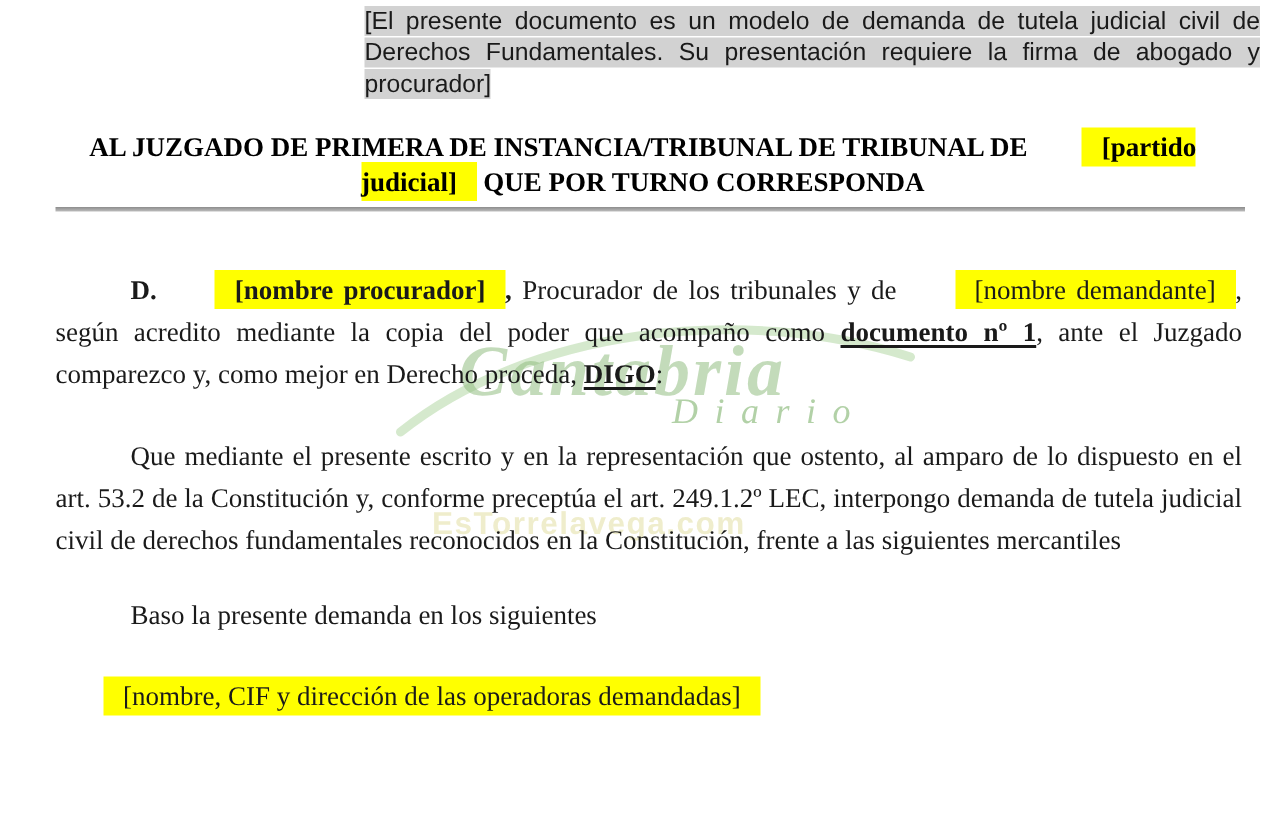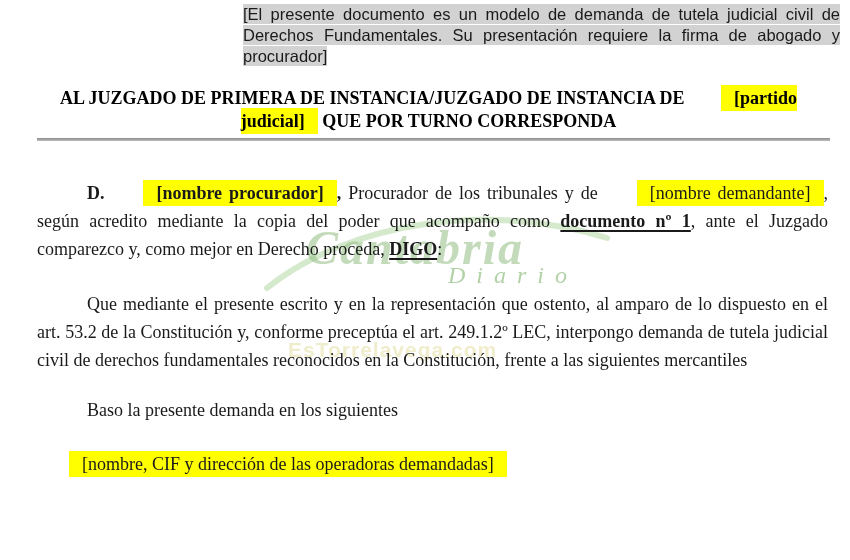--- a/index.html
+++ b/index.html
@@ -104,21 +104,21 @@
   </svg>
   <div class="wm-brand">Cantabria</div>
   <div class="wm-sub">Diario</div>
   <div class="wm-site">EsTorrelavega.com</div>
 </div>
 
 <div class="content">
 
   <p class="note"><span class="gray-hl">[El presente documento es un modelo de demanda de tutela judicial civil de Derechos Fundamentales. Su presentación requiere la firma de abogado y procurador]</span></p>
 
-  <h1 class="heading"><span>AL JUZGADO DE PRIMERA DE INSTANCIA/JUZGADO DE INSTANCIA DE </span><span class="yellow-hl">[partido judicial]</span><span> QUE POR TURNO CORRESPONDA</span></h1>
+  <h1 class="heading"><span>AL JUZGADO DE PRIMERA DE INSTANCIA/TRIBUNAL DE TRIBUNAL DE </span><span class="yellow-hl">[partido judicial]</span><span> QUE POR TURNO CORRESPONDA</span></h1>
 
   <div class="divider"></div>
 
   <p class="body-par indent par-procurador"><span class="b">D. </span><span class="b yellow-hl">[nombre procurador]</span><span class="b">,</span><span> Procurador de los tribunales y de </span><span class="yellow-hl">[nombre demandante]</span><span>, según acredito mediante la copia del poder que acompaño como </span><span class="bu">documento nº 1</span><span>, ante el Juzgado comparezco y, como mejor en Derecho proceda, </span><span class="bu">DIGO</span><span>:</span></p>
 
   <p class="body-par indent par-que">Que mediante el presente escrito y en la representación que ostento, al amparo de lo dispuesto en el art. 53.2 de la Constitución y, conforme preceptúa el art. 249.1.2º LEC, interpongo demanda de tutela judicial civil de derechos fundamentales reconocidos en la Constitución, frente a las siguientes mercantiles</p>
 
   <p class="body-par indent par-baso">Baso la presente demanda en los siguientes</p>
 
   <p class="body-par par-operadoras"><span class="yellow-hl">[nombre, CIF y dirección de las operadoras demandadas]</span></p>

